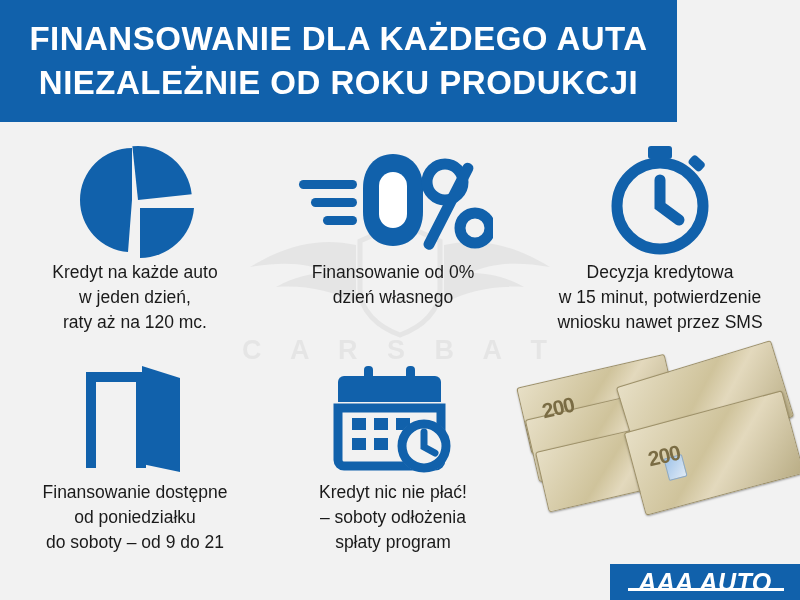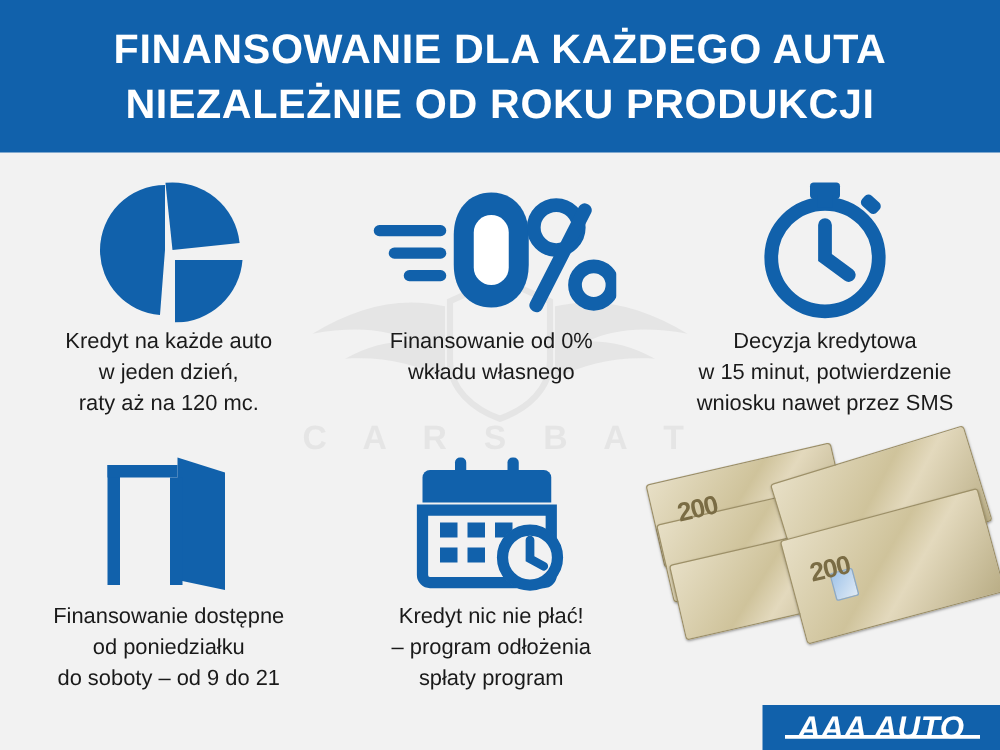--- a/index.html
+++ b/index.html
@@ -19,21 +19,21 @@
     left: 0; top: 0;
     width: 800px;
     height: 600px;
     background: #f2f2f2;
     overflow: hidden;
   }
   
   .header {
     position: absolute;
     left: 0; top: 0;
-    width: 800px;
+    width: 677px;
     height: 122px;
     background: #1161ab;
     display: flex;
     flex-direction: column;
     align-items: center;
     justify-content: center;
   }
   .header-line {
     color: #ffffff;
     font-size: 33px;
@@ -199,21 +199,21 @@
           <path d="M100 14 C118 14 130 28 130 48 L130 72 C130 92 118 106 100 106 C82 106 70 92 70 72 L70 48 C70 28 82 14 100 14 Z"></path>
           <rect x="86" y="32" width="28" height="56" rx="14" fill="#ffffff"></rect>
           <circle cx="152" cy="42" r="18" fill="none" stroke="#1161ab" stroke-width="11"></circle>
           <circle cx="182" cy="88" r="15" fill="none" stroke="#1161ab" stroke-width="11"></circle>
           <rect x="150" y="18" width="11" height="96" rx="5" transform="rotate(27 155 66)"></rect>
         </g>
       </svg>
     </div>
     <div class="caption">
       <div>Finansowanie od 0%</div>
-      <div>wkładu własnego</div>
+      <div>dzień własnego</div>
     </div>
   </div>
 
   <div class="cell" id="cell-3">
     <div class="icon">
       <svg width="118" height="118" viewBox="0 0 118 118">
         <g fill="none" stroke="#1161ab" stroke-width="11">
           <circle cx="59" cy="66" r="43"></circle>
           <path d="M59 40 L59 66 L78 80" stroke-linecap="round"></path>
         </g>
@@ -263,21 +263,21 @@
           <rect x="24" y="78" width="14" height="12"></rect>
           <rect x="46" y="78" width="14" height="12"></rect>
         </g>
         <circle cx="96" cy="86" r="26" fill="#f2f2f2"></circle>
         <circle cx="96" cy="86" r="22" fill="none" stroke="#1161ab" stroke-width="9"></circle>
         <path d="M96 72 L96 87 L107 93" fill="none" stroke="#1161ab" stroke-width="7" stroke-linecap="round"></path>
       </svg>
     </div>
     <div class="caption">
       <div>Kredyt nic nie płać!</div>
-      <div>– program odłożenia</div>
+      <div>– soboty odłożenia</div>
       <div>spłaty program</div>
     </div>
   </div>
 
   <div class="money">
     <div class="bill stack" style="left:2px;  top:18px;  width:150px; height:66px; transform:rotate(-13deg);"></div>
     <div class="bill stack" style="left:10px; top:50px; width:150px; height:62px; transform:rotate(-13deg);"></div>
     <div class="bill stack" style="left:20px; top:82px; width:152px; height:60px; transform:rotate(-13deg);"></div>
     <div class="bill stack" style="left:104px; top:10px; width:160px; height:78px; transform:rotate(-17deg);"></div>
     <div class="bill stack" style="left:112px; top:58px; width:162px; height:84px; transform:rotate(-15deg);"></div>

